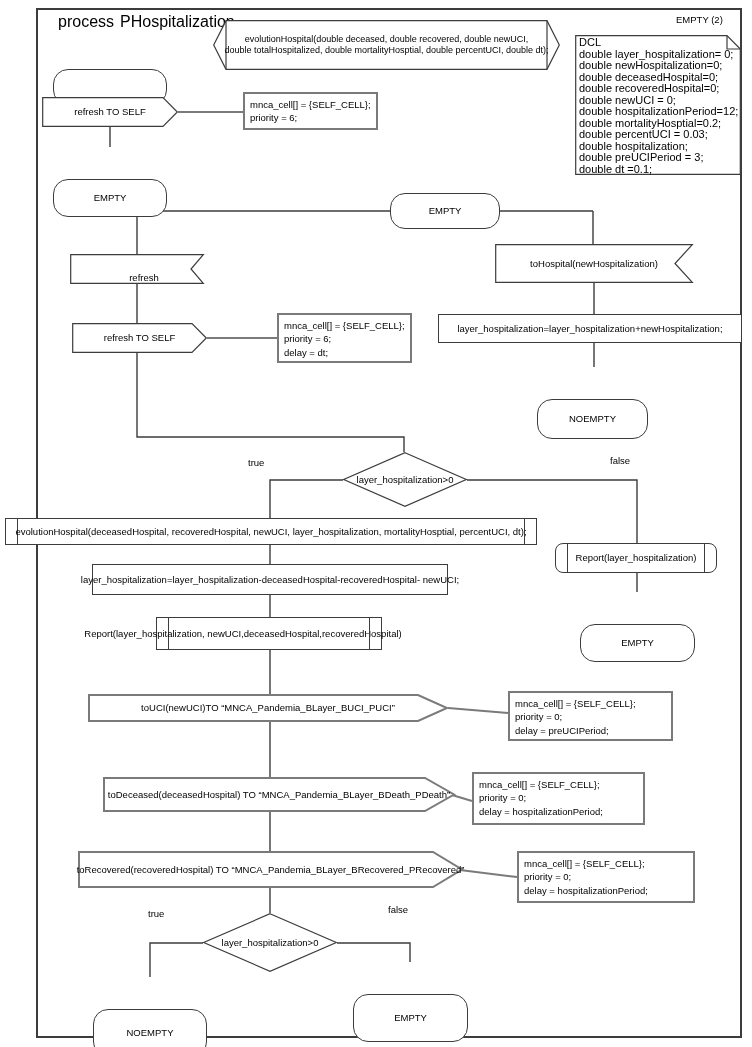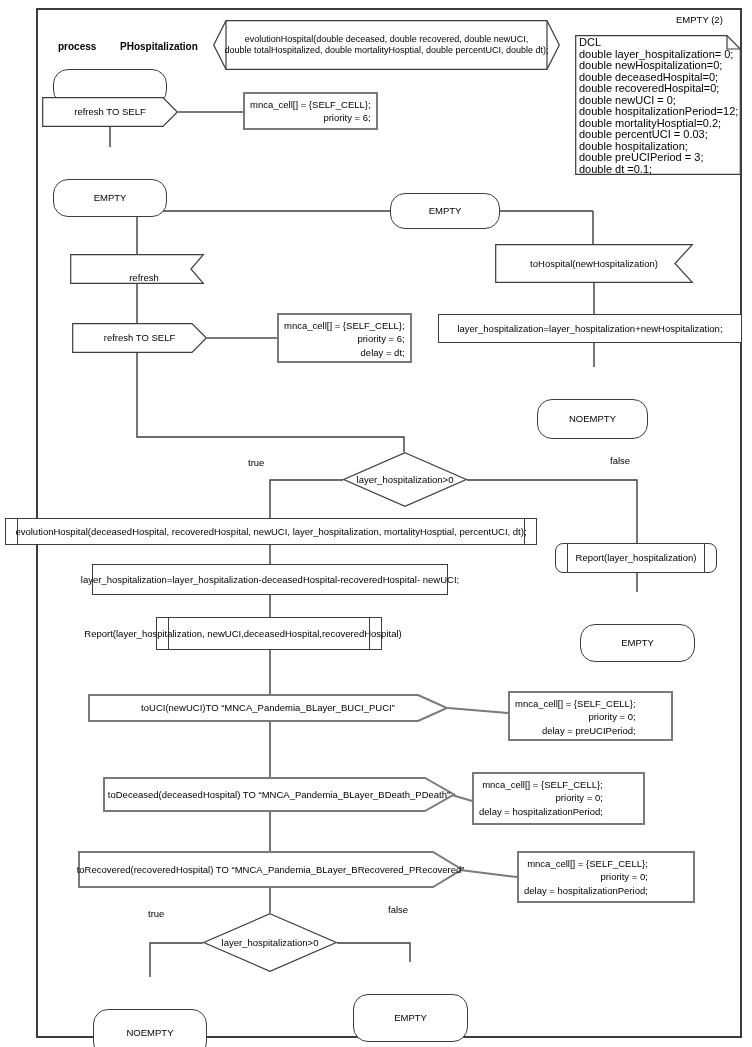--- a/index.html
+++ b/index.html
@@ -8,27 +8,27 @@
   .abs{position:absolute;}
   .node{position:absolute;}
   .node svg{position:absolute;left:0;top:0;overflow:visible;}
   .lbl{position:absolute;left:0;top:0;width:100%;height:100%;display:flex;align-items:center;
        justify-content:center;text-align:center;font-size:9.5px;line-height:1.25;white-space:pre-line;}
   .nw{white-space:nowrap;}
   .fs9{font-size:9px;}
   .box{border:1px solid #3c3c3c;background:#fff;box-sizing:border-box;}
   .state{border:1.4px solid #3c3c3c;border-radius:15px;background:#fff;box-sizing:border-box;margin-top:32px;}
   .comment{border:2px solid #7a7a7a;background:#fff;box-sizing:border-box;}
-  .comment .lbl{justify-content:flex-start;text-align:right;align-items:flex-start;
+  .comment .lbl{justify-content:flex-start;text-align:left;align-items:flex-start;
                 padding:4px 5px;box-sizing:border-box;line-height:13.4px;}
   .proc-call{border:1px solid #3c3c3c;background:#fff;box-sizing:border-box;}
   .proc-call::before,.proc-call::after{content:"";position:absolute;top:0;bottom:0;width:0;
                 border-left:1px solid #3c3c3c;}
   .proc-call::before{left:11px;} .proc-call::after{right:11px;}
-  .title{position:absolute;font-weight:bold;font-size:10px;white-space:nowrap;margin-top:28px;}
+  .title{position:absolute;font-weight:normal;font-size:16px;white-space:nowrap;}
   .plain-label{position:absolute;font-size:9.5px;white-space:nowrap;}
   .dcl-text{position:absolute;left:4px;top:2px;right:2px;bottom:2px;font-size:11px;
             line-height:11.55px;white-space:pre;text-align:left;}
   .frame{position:absolute;left:36px;top:8px;width:706px;height:1030px;
          border:2px solid #3c3c3c;box-sizing:border-box;}
 </style>
 </head>
 <body>
 
 <div id="canvas">

